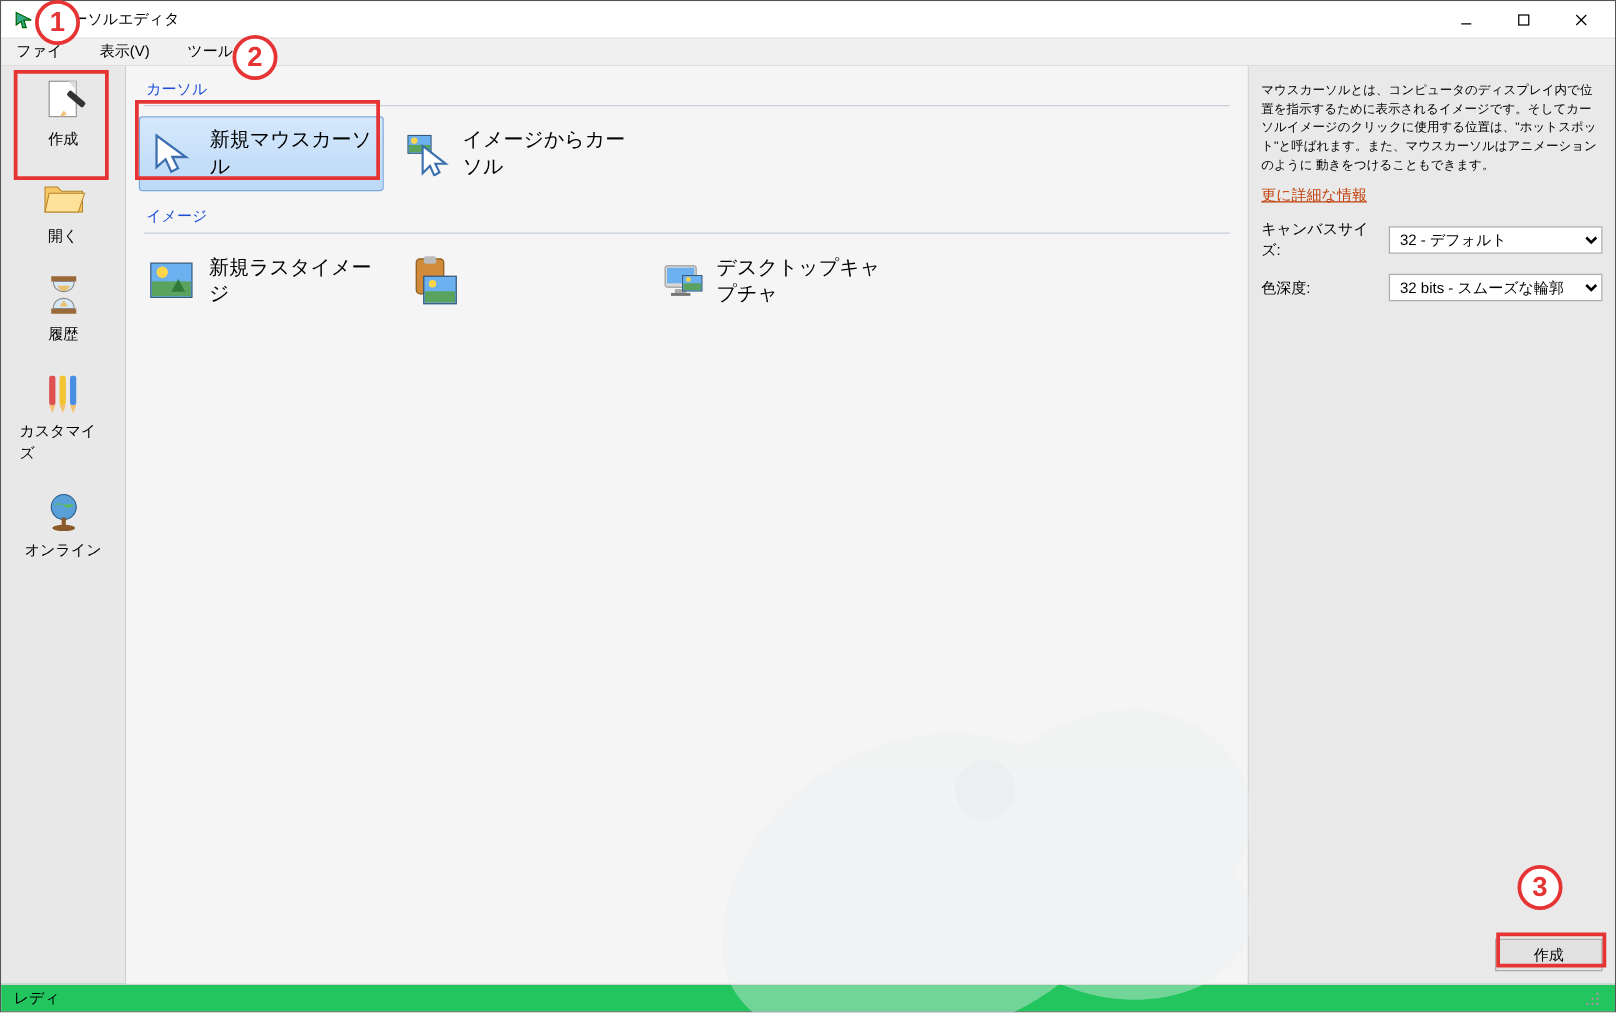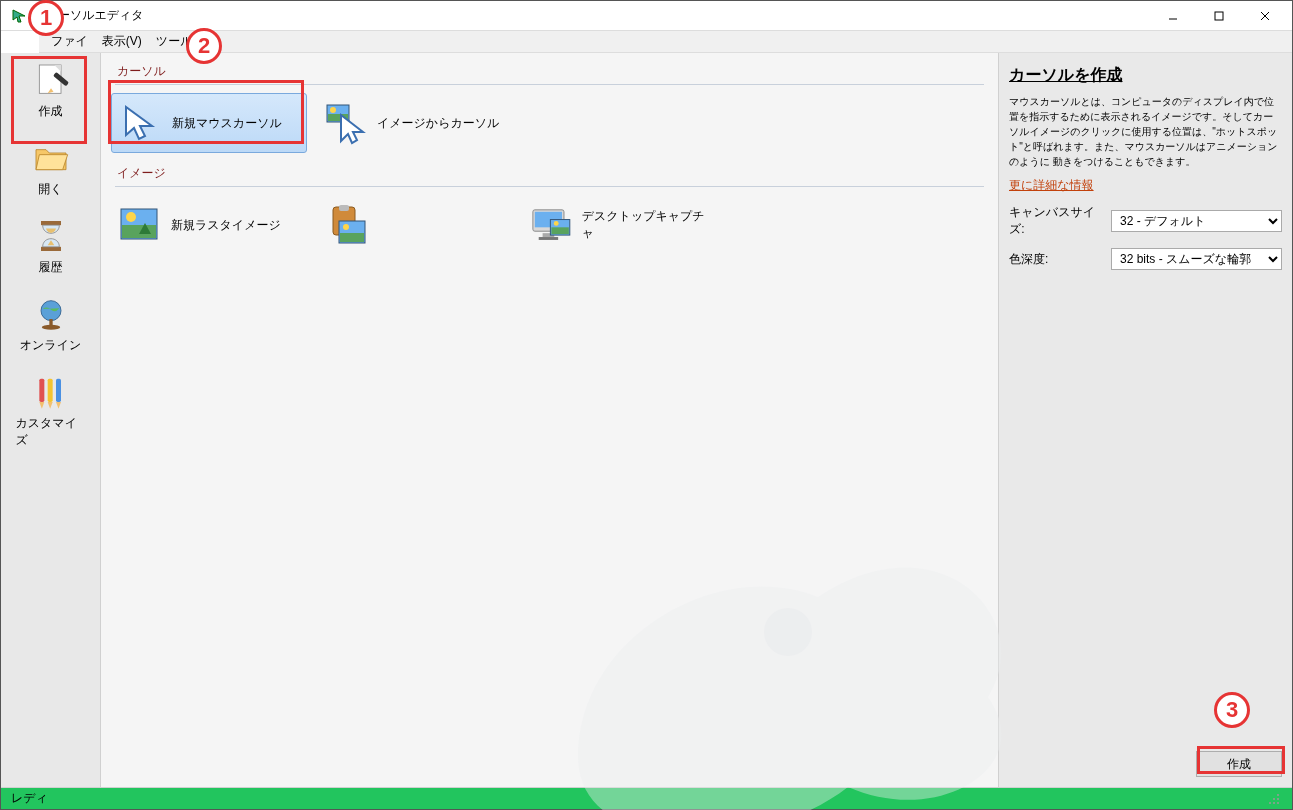--- a/index.html
+++ b/index.html
@@ -3,32 +3,32 @@
 <meta charset="utf-8">
 <style>
 * { box-sizing: border-box; margin: 0; padding: 0; font-family: "Meiryo UI", "Segoe UI", Tahoma, sans-serif; }
 html, body { width: 1293px; height: 810px; overflow: hidden; background: #fff; }
 .window { width: 1293px; height: 810px; display: flex; flex-direction: column; border: 1px solid #555; background: #fff; }
 .titlebar { height: 30px; display: flex; align-items: center; padding: 0 4px; background: #fff; border-bottom: 1px solid #ddd; }
 .titlebar .app-icon { width: 16px; height: 16px; margin: 0 6px; }
 .titlebar .title { font-size: 12px; flex: 1; }
 .winbtn { width: 46px; height: 28px; display: flex; align-items: center; justify-content: center; font-size: 14px; background: transparent; border: none; }
 .winbtn svg { width: 10px; height: 10px; }
-.menubar { height: 22px; display: flex; align-items: center; padding: 2px 6px; font-size: 12px; background: #f0f0f0; border-bottom: 1px solid #ddd; gap: 2px; margin-left: 38px; }
+.menubar { height: 22px; display: flex; align-items: center; padding: 2px 6px; font-size: 12px; background: #f0f0f0; border-bottom: 1px solid #ddd; gap: 18px; }
 .menubar .menu { padding: 2px 6px; }
 .body { flex: 1; display: flex; min-height: 0; }
 .sidebar { width: 100px; background: #e8e8e8; border-right: 1px solid #d0d0d0; display: flex; flex-direction: column; align-items: center; padding-top: 4px; gap: 12px; }
 .sidebar-item { width: 70px; display: flex; flex-direction: column; align-items: center; gap: 3px; font-size: 12px; cursor: pointer; padding: 3px 0; }
 .sidebar-item .icon { width: 40px; height: 40px; display: flex; align-items: center; justify-content: center; }
 .main { flex: 1; display: flex; min-height: 0; }
 .center { flex: 1; padding: 6px 10px; background: #f5f5f5; position: relative; min-height: 0; }
-.group-label { color: #7f1d1d; font-size: 12px; padding: 4px 6px; }
+.group-label { color: #1d4ed8; font-size: 12px; padding: 4px 6px; }
 .group-line { height: 1px; background: #c8d0db; margin: 0 4px 8px 4px; }
 .options-row { display: flex; align-items: flex-start; gap: 10px; flex-wrap: wrap; }
-.option { width: 196px; height: 60px; display: flex; align-items: center; gap: 10px; padding: 4px 6px; font-size: 12px; cursor: pointer; }
+.option { width: 196px; height: 60px; display: flex; align-items: center; gap: 10px; padding: 4px 6px; font-size: 16px; cursor: pointer; }
 .option .opt-icon { width: 44px; height: 44px; display: flex; align-items: center; justify-content: center; }
 .option.selected { background: linear-gradient(#d5e8fb, #bcd9f7); border: 1px solid #7aa9dd; border-radius: 3px; }
 .right { width: 294px; background: #e9e9e9; border-left: 1px solid #d0d0d0; padding: 12px 10px 10px 10px; display: flex; flex-direction: column; font-size: 12px; }
 .right h2 { font-size: 16px; text-decoration: underline; margin-bottom: 8px; font-weight: bold; }
 .right p { font-size: 10px; line-height: 1.5; margin-bottom: 8px; }
 .right a { color: #c2410c; text-decoration: underline; font-size: 12px; }
 .form-row { display: flex; align-items: center; margin-top: 10px; gap: 6px; justify-content: space-between; }
 .form-row label { width: 96px; font-size: 12px; }
 .form-row select { flex: 1; font-size: 12px; height: 22px; border: 1px solid #aaa; background: #fff; padding: 0 4px; }
 .right .create-btn { align-self: flex-end; margin-top: auto; height: 26px; width: 86px; font-size: 12px; background: #e1e1e1; border: 1px solid #adadad; }
@@ -113,41 +113,41 @@
             <path d="M18 15 C20 22 28 22 30 15 Z" fill="#e8c070"></path>
             <path d="M20 35 h8 l-4 -6 z" fill="#e8c070"></path>
           </svg>
         </span>
         <span>履歴</span>
       </div>
 
       <div class="sidebar-item">
         <span class="icon">
           <svg viewBox="0 0 48 48">
-            <circle cx="24" cy="20" r="12" fill="#5aa0d8" stroke="#2a5a88"></circle>
-            <path d="M14 18 q6 -4 10 1 q5 4 10 -2" fill="#5abb60"></path>
-            <rect x="22" y="30" width="4" height="8" fill="#8a5a2a"></rect>
-            <ellipse cx="24" cy="40" rx="11" ry="3" fill="#8a5a2a"></ellipse>
-          </svg>
-        </span>
-        <span>オンライン</span>
-      </div>
-
-      <div class="sidebar-item">
-        <span class="icon">
-          <svg viewBox="0 0 48 48">
             <rect x="10" y="8" width="6" height="28" fill="#e05050" rx="2"></rect>
             <rect x="20" y="8" width="6" height="28" fill="#f4c430" rx="2"></rect>
             <rect x="30" y="8" width="6" height="28" fill="#4a90e2" rx="2"></rect>
             <polygon points="10,36 16,36 13,44" fill="#f2c070"></polygon>
             <polygon points="20,36 26,36 23,44" fill="#f2c070"></polygon>
             <polygon points="30,36 36,36 33,44" fill="#f2c070"></polygon>
           </svg>
         </span>
         <span>カスタマイズ</span>
+      </div>
+
+      <div class="sidebar-item">
+        <span class="icon">
+          <svg viewBox="0 0 48 48">
+            <circle cx="24" cy="20" r="12" fill="#5aa0d8" stroke="#2a5a88"></circle>
+            <path d="M14 18 q6 -4 10 1 q5 4 10 -2" fill="#5abb60"></path>
+            <rect x="22" y="30" width="4" height="8" fill="#8a5a2a"></rect>
+            <ellipse cx="24" cy="40" rx="11" ry="3" fill="#8a5a2a"></ellipse>
+          </svg>
+        </span>
+        <span>オンライン</span>
       </div>
 
     </div>
 
     <div class="main">
 
       <div class="center">
 
         <svg class="watermark" viewBox="0 0 520 360">
           <path d="M60 300 C60 180 200 100 300 140 C420 60 520 160 470 240 C520 310 420 370 330 330 C240 400 60 400 60 300 Z" fill="#eceef0"></path>
@@ -222,21 +222,20 @@
               </svg>
             </span>
             <span>デスクトップキャプチャ</span>
           </div>
 
         </div>
 
       </div>
 
       <div class="right">
-        <h2>カーソルを作成</h2>
         <p>マウスカーソルとは、コンピュータのディスプレイ内で位置を指示するために表示されるイメージです。そしてカーソルイメージのクリックに使用する位置は、"ホットスポット"と呼ばれます。また、マウスカーソルはアニメーションのように 動きをつけることもできます。</p>
         <a href="#">更に詳細な情報</a>
 
         <div class="form-row">
           <label>キャンバスサイズ:</label>
           <select>
             <option>32 - デフォルト</option>
           </select>
         </div>
 

